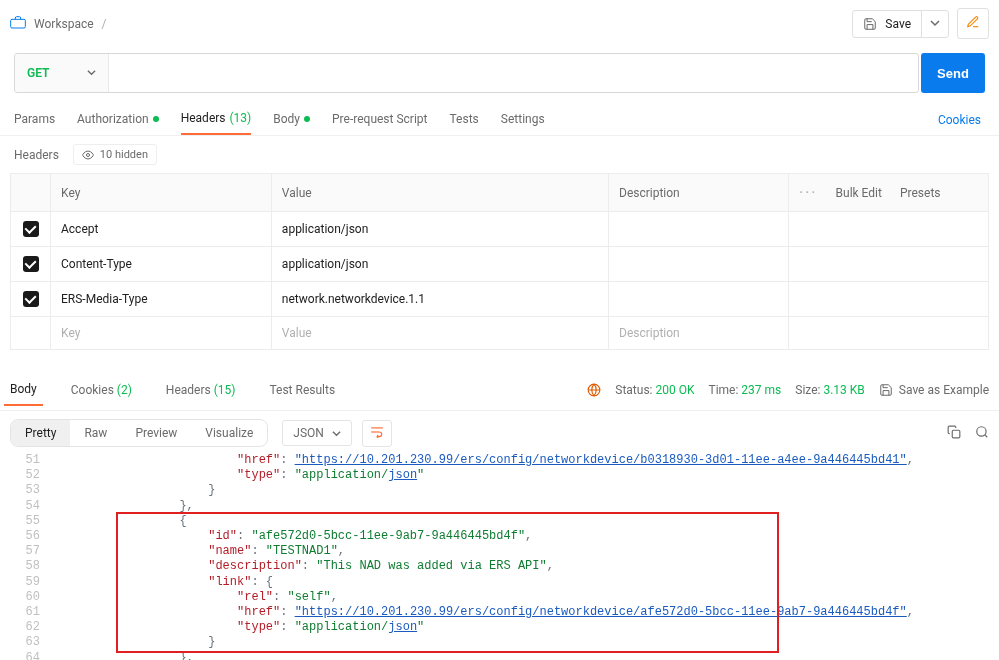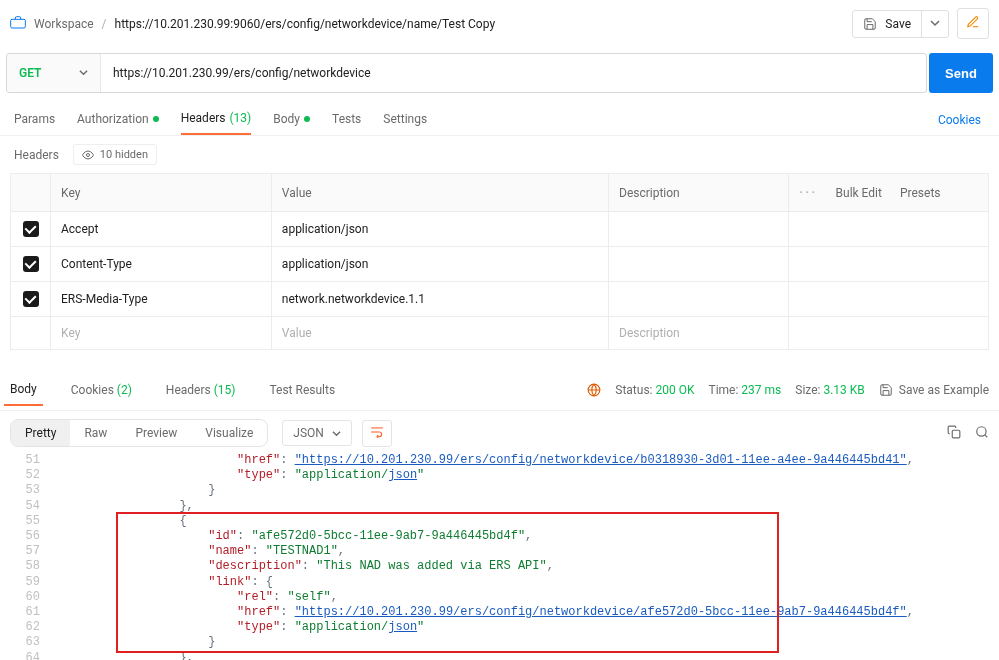--- a/index.html
+++ b/index.html
@@ -36,21 +36,21 @@
       background: #fff;
     }
     .save-btn .save-main { display:flex;align-items:center;gap:8px;padding: 6px 10px; }
     .save-btn .save-chevron { border-left:1px solid #e0e0e0;padding:6px 8px;color:#6b6b6b;}
     .save-icon-svg { width:14px;height:14px;fill:none;stroke:#555;stroke-width:1.5;}
     .edit-btn {
       border:1px solid #e0e0e0;border-radius:3px;padding:6px 8px;color:#f28b0c;
     }
     .req-row {
       display:flex;
-      padding: 6px 6px;
+      padding: 6px 14px;
       gap:2px;
       align-items:stretch;
     }
     .method-url {
       display:flex;
       flex:1;
       border:1px solid #d8d8d8;
       border-radius:3px;
       overflow:hidden;
       height:40px;
@@ -193,21 +193,20 @@
 <div class="top-bar">
   <span class="ws-icon">
     <svg width="16" height="14" viewBox="0 0 24 20">
         <rect x="1" y="6" width="22" height="13" rx="2" fill="none" stroke="#097BED" stroke-width="1.5"></rect>
         <path d="M8 6V4a2 2 0 012-2h4a2 2 0 012 2v2" fill="none" stroke="#097BED" stroke-width="1.5"></path>
       </svg>
   </span>
   <div class="breadcrumb">
     <span>Workspace</span>
     <span class="bc-sep">/</span>
-    <span class="bc-path">https://10.201.230.99:9060/ers/config/networkdevice/name/Test Copy</span>
   </div>
   <div class="top-right">
     <div class="save-btn">
       <span class="save-main">
         <svg class="save-icon-svg" viewBox="0 0 24 24">
             <path d="M19 21H5a2 2 0 01-2-2V5a2 2 0 012-2h11l5 5v11a2 2 0 01-2 2z"></path>
             <polyline points="17 21 17 13 7 13 7 21"></polyline>
             <polyline points="7 3 7 8 15 8"></polyline>
           </svg>
         <span>Save</span>
@@ -230,41 +229,39 @@
 <div class="req-row">
   <div class="method-url">
     <div class="method">
       <span>GET</span>
       <span class="chev">
         <svg width="9" height="9" viewBox="0 0 10 10">
             <path d="M1 3l4 4 4-4" fill="none" stroke="#6b6b6b" stroke-width="1.5"></path>
           </svg>
       </span>
     </div>
-    <div class="url-input">
-      <span>https://10.201.230.99/ers/config/networkdevice</span>
-    </div>
   </div>
   <button class="send-btn">Send</button>
 </div>
 
 <div class="req-tabs">
   <span class="req-tab">Params</span>
   <span class="req-tab">
     <span>Authorization</span>
     <span class="dot-green"></span>
   </span>
   <span class="req-tab active">
     <span>Headers</span>
     <span class="count-orange">(13)</span>
   </span>
   <span class="req-tab">
     <span>Body</span>
     <span class="dot-green"></span>
   </span>
+  <span class="req-tab">Pre-request Script</span>
   <span class="req-tab">Tests</span>
   <span class="req-tab">Settings</span>
   <span class="cookies-link">Cookies</span>
 </div>
 
 <div class="headers-row">
   <span style="color:#6b6b6b;">Headers</span>
   <span class="hidden-pill">
     <svg width="12" height="12" viewBox="0 0 24 24" fill="none" stroke="#6b6b6b" stroke-width="2">
         <path d="M1 12s4-8 11-8 11 8 11 8-4 8-11 8-11-8-11-8z"></path>

